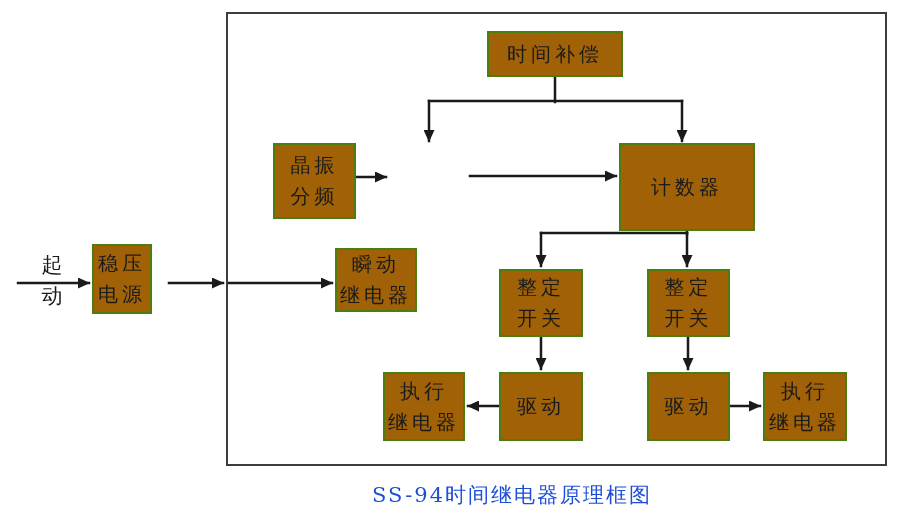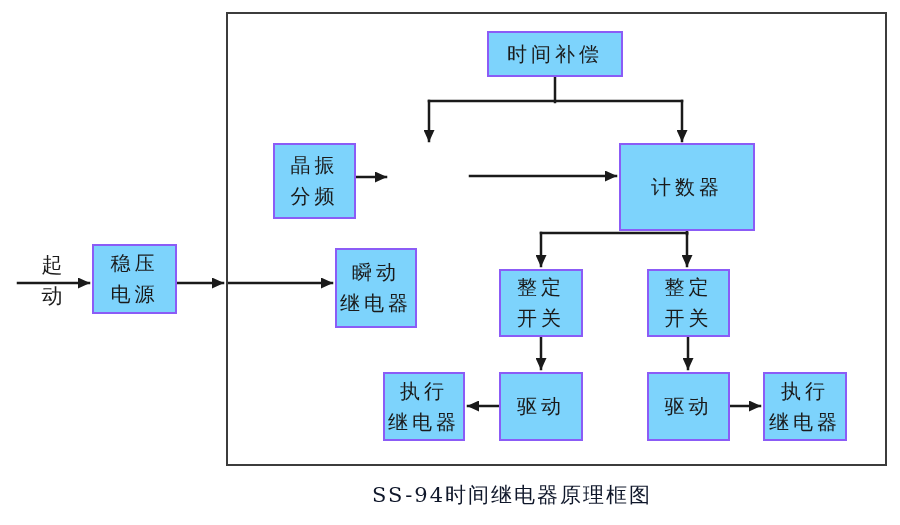--- a/index.html
+++ b/index.html
@@ -28,40 +28,40 @@
     left: 226px;
     top: 12px;
     width: 661px;
     height: 454px;
     border: 2px solid #3c3c3c;
     box-sizing: border-box;
     background: transparent;
   }
   .box {
     position: absolute;
-    border: 2px solid #8b5cf6;
+    border: 2px solid #4d7c0f;
     box-sizing: border-box;
-    background: #7dd3fc;
+    background: #a16207;
     display: flex;
     flex-direction: column;
     align-items: center;
     justify-content: center;
     text-align: center;
     font-size: 20px;
     letter-spacing: 4px;
     line-height: 31px;
     color: #1a1a1a;
   }
   .box .ln { display: block; }
   .b-timecomp  { left: 487px; top:  31px; width: 136px; height: 46px; }
   .b-crystal   { left: 273px; top: 143px; width:  83px; height: 76px; }
   .b-divider   { left: 388px; top: 143px; width:  82px; height: 68px; }
   .b-counter   { left: 619px; top: 143px; width: 136px; height: 88px; }
-  .b-power     { left:  92px; top: 244px; width:  85px; height: 70px; }
-  .b-instant   { left: 335px; top: 248px; width:  82px; height: 80px; }
+  .b-power     { left:  92px; top: 244px; width:  60px; height: 70px; }
+  .b-instant   { left: 335px; top: 248px; width:  82px; height: 64px; }
   .b-setswl    { left: 499px; top: 269px; width:  84px; height: 68px; }
   .b-setswr    { left: 647px; top: 269px; width:  83px; height: 68px; }
   .b-drivel    { left: 499px; top: 372px; width:  84px; height: 69px; }
   .b-driver    { left: 647px; top: 372px; width:  83px; height: 69px; }
   .b-execl     { left: 383px; top: 372px; width:  82px; height: 69px; }
   .b-execr     { left: 763px; top: 372px; width:  84px; height: 69px; }
   .start-label {
     position: absolute;
     left: 28px;
     top: 250px;
@@ -72,21 +72,21 @@
     color: #1a1a1a;
   }
   .start-label .ln { display: block; }
   .caption {
     position: absolute;
     left: 372px;
     top: 481px;
     font-size: 21px;
     letter-spacing: 2px;
     white-space: nowrap;
-    color: #0f172a;
+    color: #1d4ed8;
     text-align: center;
   }
 </style>
 </head>
 <body>
 
 <div class="canvas">
 
   <svg class="wires" width="900" height="525" viewBox="0 0 900 525" stroke="#1a1a1a" stroke-width="2.5" fill="none" stroke-linecap="square">
     <defs>

